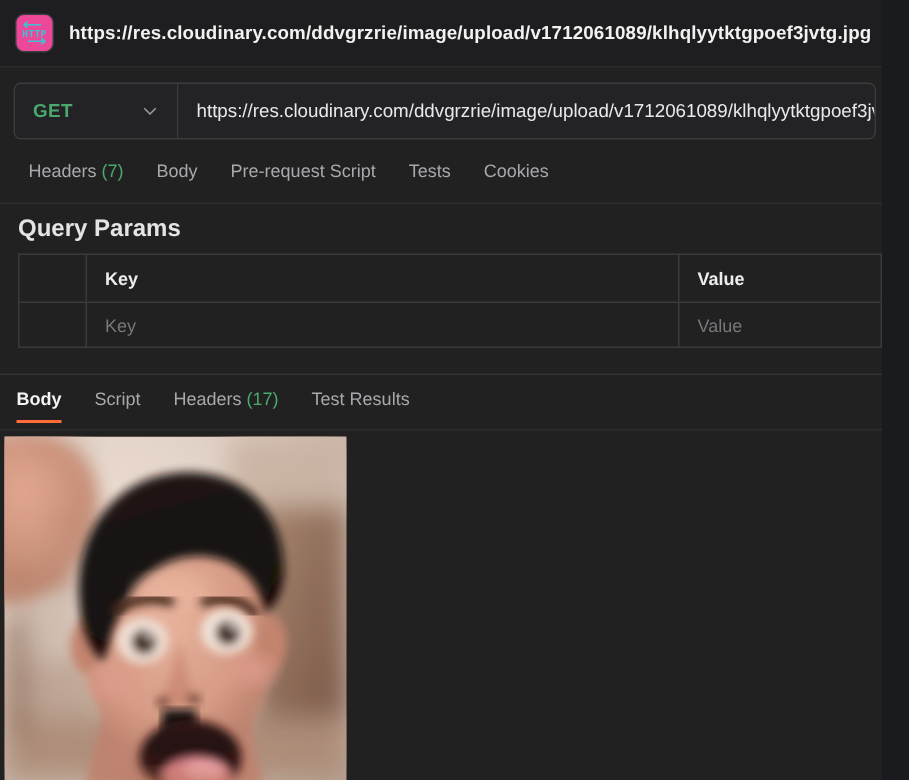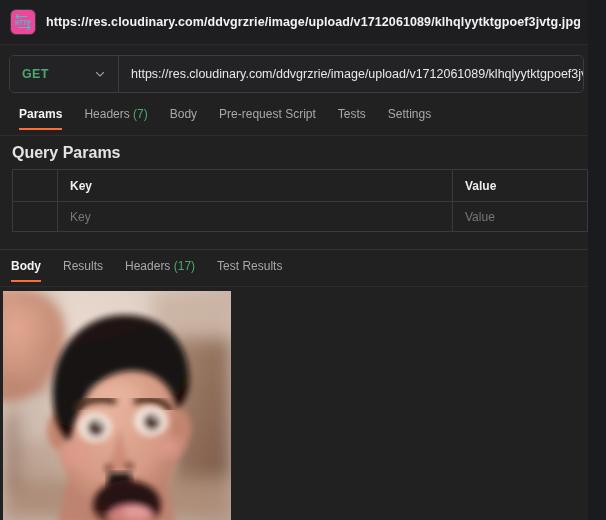--- a/index.html
+++ b/index.html
@@ -205,38 +205,35 @@
           <svg width="12" height="12" viewBox="0 0 12 12" aria-hidden="true">
             <path d="M2.5 4.5 L6 8 L9.5 4.5" stroke="#9a9a9e" stroke-width="1.1" fill="none" stroke-linecap="round" stroke-linejoin="round"></path>
           </svg>
         </span>
       </div>
       <div class="method-sep"></div>
       <div class="urlinput" placeholder="Enter request URL">https://res.cloudinary.com/ddvgrzrie/image/upload/v1712061089/klhqlyytktgpoef3jvtg.jpg</div>
     </div>
 
     <div class="reqtabs">
-      <div class="tab active">
-        <span>Params</span>
-      </div>
       <div class="tab">
         <span>Headers</span>
         <span class="cnt">(7)</span>
       </div>
       <div class="tab">
         <span>Body</span>
       </div>
       <div class="tab">
         <span>Pre-request Script</span>
       </div>
       <div class="tab">
         <span>Tests</span>
       </div>
       <div class="tab">
-        <span>Settings</span>
+        <span>Cookies</span>
       </div>
     </div>
 
     <div class="qp-title">Query Params</div>
 
     <div class="ptable">
       <div class="prow head">
         <div class="pcell check"></div>
         <div class="pcell key">Key</div>
         <div class="pcell val">Value</div>
@@ -249,21 +246,21 @@
     </div>
     <div class="ptable-bottom"></div>
 
     <div class="splitter"></div>
 
     <div class="restabs">
       <div class="tab active">
         <span>Body</span>
       </div>
       <div class="tab">
-        <span>Results</span>
+        <span>Script</span>
       </div>
       <div class="tab">
         <span>Headers</span>
         <span class="cnt">(17)</span>
       </div>
       <div class="tab">
         <span>Test Results</span>
       </div>
     </div>
 

